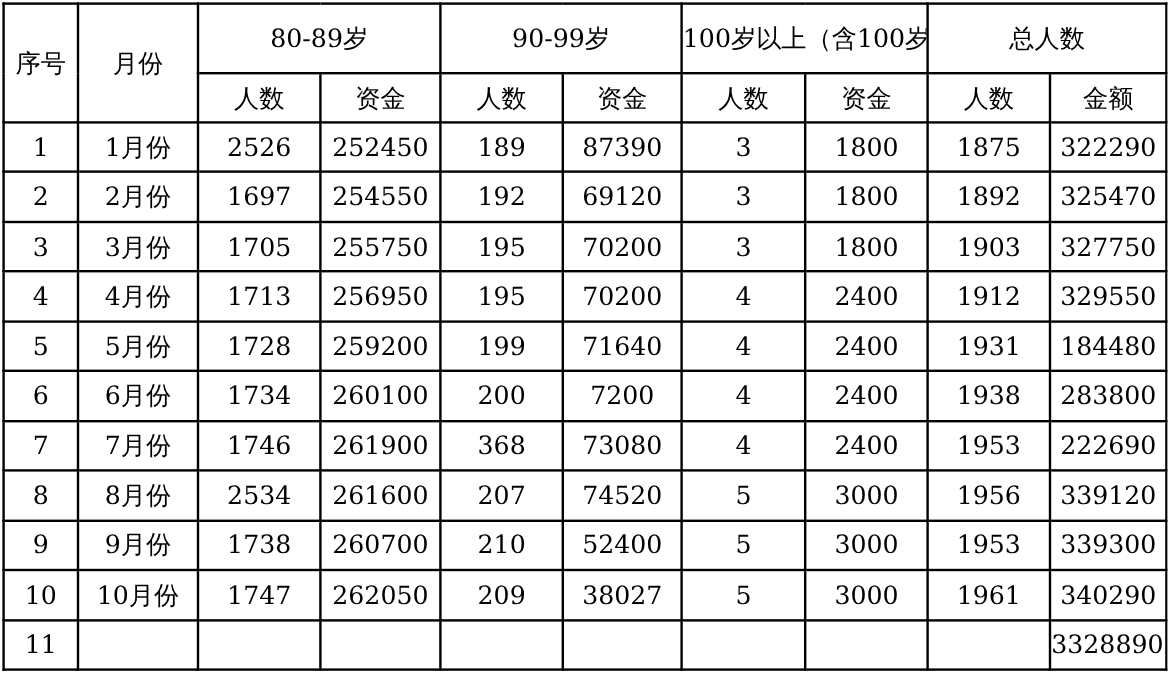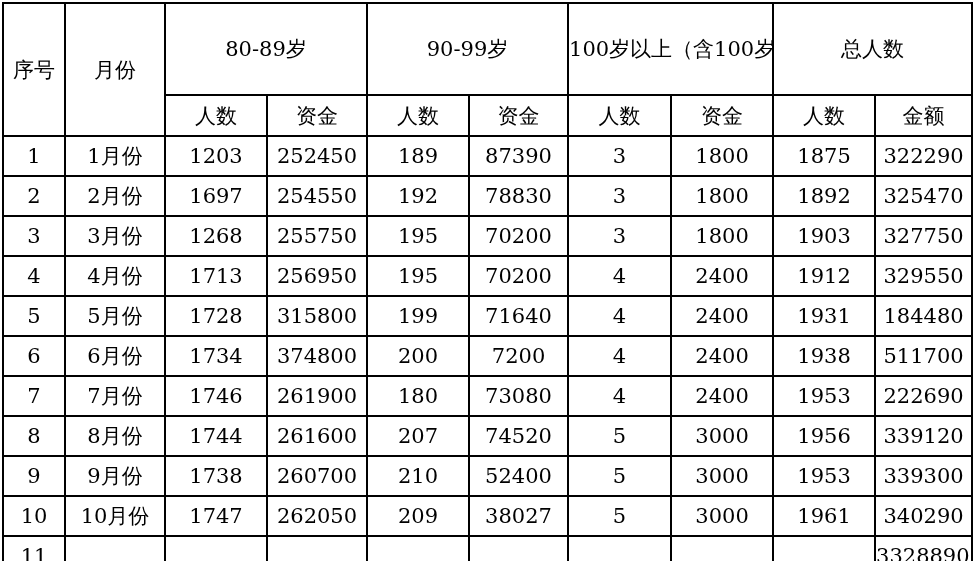--- a/index.html
+++ b/index.html
@@ -24,21 +24,21 @@
   table.data-table th,
   table.data-table td {
     border: 2px solid #000000;
     text-align: center;
     vertical-align: middle;
     font-weight: normal;
     padding: 0;
     overflow: hidden;
     white-space: nowrap;
   }
-  tr.header-row-top    { height: 92px; }
+  tr.header-row-top    { height: 58px; }
   tr.header-row-sub    { height: 41px; }
   tbody tr             { height: 40px; }
   th.clip-cell         { overflow: hidden; }
   
   tbody tr:last-child td:last-child {
     text-align: center;
     padding-right: 2px;
   }
 </style>
 </head>
@@ -74,45 +74,45 @@
       <th>人数</th>
       <th>资金</th>
       <th>人数</th>
       <th>金额</th>
     </tr>
   </thead>
   <tbody>
       <tr>
         <td>1</td>
         <td>1月份</td>
-        <td>1203</td>
+        <td>2526</td>
         <td>252450</td>
         <td>189</td>
         <td>87390</td>
         <td>3</td>
         <td>1800</td>
         <td>1875</td>
         <td>322290</td>
       </tr>
       <tr>
         <td>2</td>
         <td>2月份</td>
         <td>1697</td>
         <td>254550</td>
         <td>192</td>
-        <td>78830</td>
+        <td>69120</td>
         <td>3</td>
         <td>1800</td>
         <td>1892</td>
         <td>325470</td>
       </tr>
       <tr>
         <td>3</td>
         <td>3月份</td>
-        <td>1268</td>
+        <td>1705</td>
         <td>255750</td>
         <td>195</td>
         <td>70200</td>
         <td>3</td>
         <td>1800</td>
         <td>1903</td>
         <td>327750</td>
       </tr>
       <tr>
         <td>4</td>
@@ -123,56 +123,56 @@
         <td>70200</td>
         <td>4</td>
         <td>2400</td>
         <td>1912</td>
         <td>329550</td>
       </tr>
       <tr>
         <td>5</td>
         <td>5月份</td>
         <td>1728</td>
-        <td>315800</td>
+        <td>259200</td>
         <td>199</td>
         <td>71640</td>
         <td>4</td>
         <td>2400</td>
         <td>1931</td>
         <td>184480</td>
       </tr>
       <tr>
         <td>6</td>
         <td>6月份</td>
         <td>1734</td>
-        <td>374800</td>
+        <td>260100</td>
         <td>200</td>
         <td>7200</td>
         <td>4</td>
         <td>2400</td>
         <td>1938</td>
-        <td>511700</td>
+        <td>283800</td>
       </tr>
       <tr>
         <td>7</td>
         <td>7月份</td>
         <td>1746</td>
         <td>261900</td>
-        <td>180</td>
+        <td>368</td>
         <td>73080</td>
         <td>4</td>
         <td>2400</td>
         <td>1953</td>
         <td>222690</td>
       </tr>
       <tr>
         <td>8</td>
         <td>8月份</td>
-        <td>1744</td>
+        <td>2534</td>
         <td>261600</td>
         <td>207</td>
         <td>74520</td>
         <td>5</td>
         <td>3000</td>
         <td>1956</td>
         <td>339120</td>
       </tr>
       <tr>
         <td>9</td>

